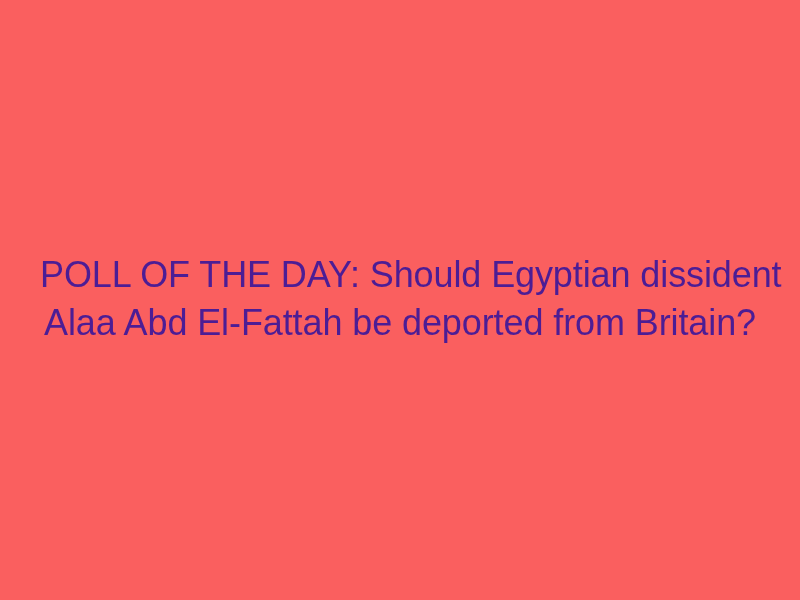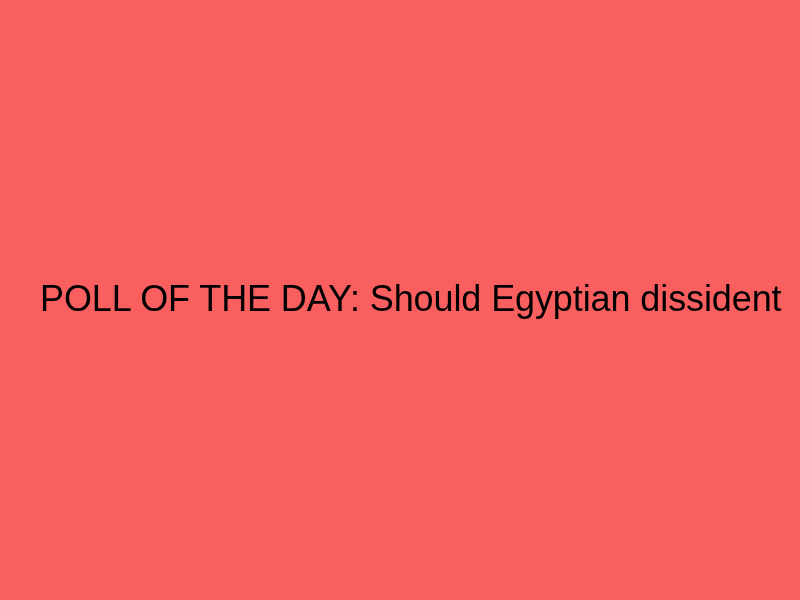--- a/index.html
+++ b/index.html
@@ -31,35 +31,36 @@
     width: 760px;
     padding: 0 20px;
     box-sizing: border-box;
     text-align: center;
     
     transform: translateY(-1px);
   }
 
   .headline-line {
     display: block;
-    color: #000000;
+    color: #4c1d95;
     font-family: "Liberation Sans", sans-serif;
     font-size: 36px;
     font-weight: 400;
     font-style: normal;
     line-height: 48px;
     letter-spacing: -0.1px;
     white-space: nowrap;
   }
 </style>
 </head>
 <body>
 
 <div id="share-card">
 
   <div class="headline-block">
 
     <span class="headline-line">POLL OF THE DAY: Should Egyptian dissident</span>
 
+    <span class="headline-line">Alaa Abd El-Fattah be deported from Britain?</span>
 
   </div>
 
 </div>
 
 </body></html>

